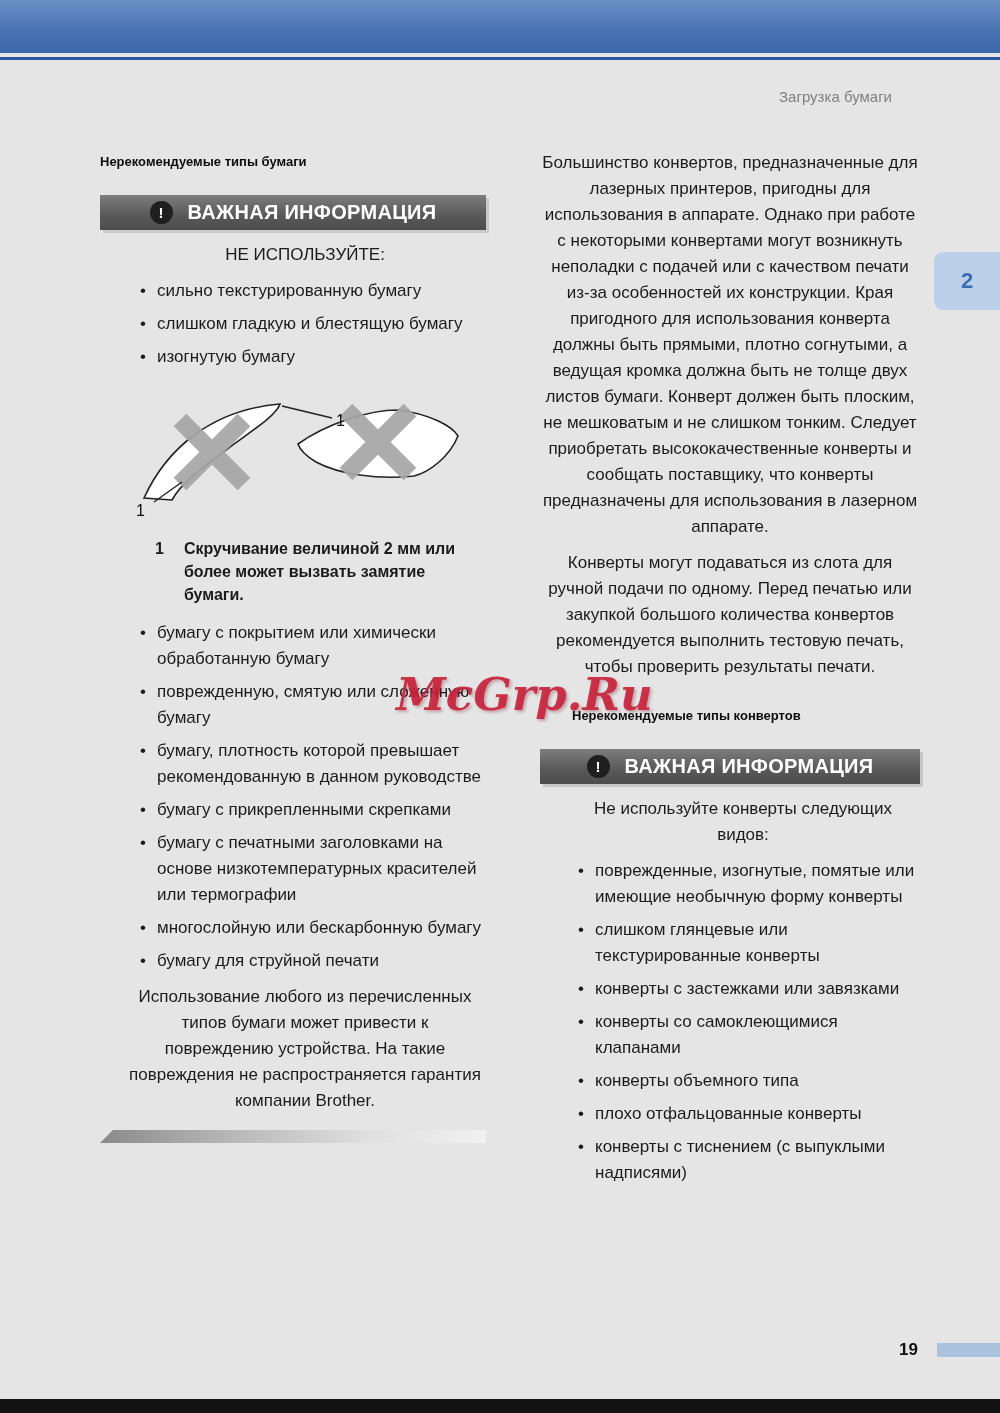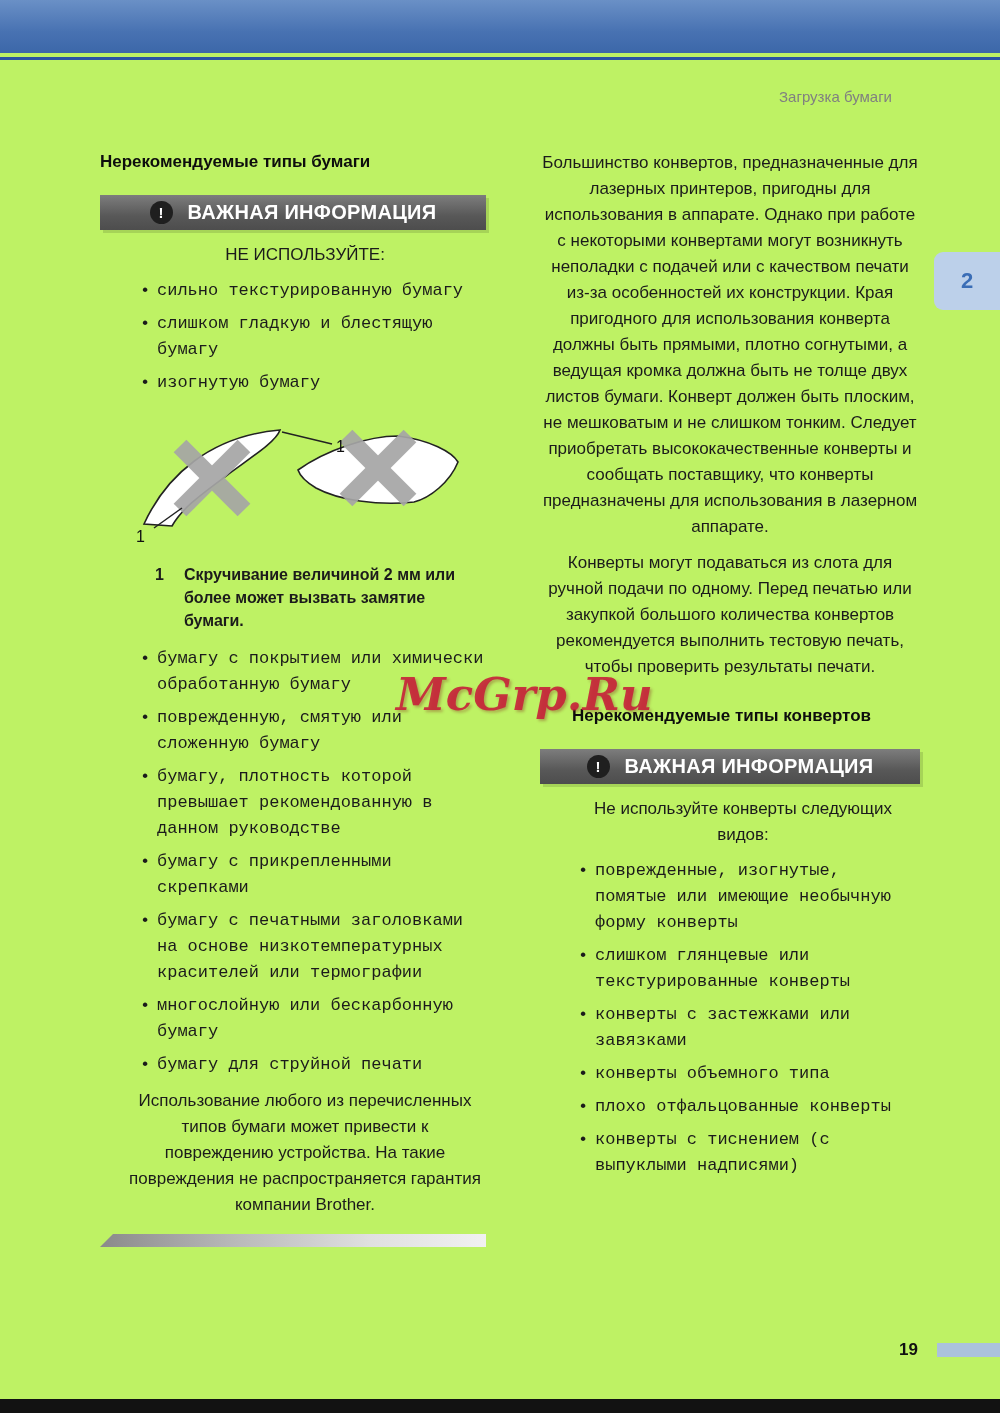--- a/index.html
+++ b/index.html
@@ -4,21 +4,21 @@
 <style>
   * { margin:0; padding:0; box-sizing:border-box; }
   html,body { background:#ffffff; }
   body {
     width:1000px; height:1413px;
     font-family:"Liberation Sans", sans-serif;
     color:#1b1b1b;
   }
   .page {
     position:relative; width:1000px; height:1413px;
-    background:#bef264; overflow:hidden;
+    background:#e5e5e5; overflow:hidden;
   }
 
   
   .top-bar {
     position:absolute; top:0; left:0; width:100%; height:53px;
     background:linear-gradient(180deg,#6a90c6 0%, #4872b2 60%, #3c67a9 100%);
   }
   .top-rule {
     position:absolute; top:57px; left:0; width:100%; height:3px;
     background:#2b55a3;
@@ -52,21 +52,21 @@
     position:absolute; bottom:0; left:0; width:100%; height:14px;
     background:#121212;
   }
 
   
   .col { position:absolute; top:150px; }
   .col-left  { left:100px; width:386px; }
   .col-right { left:540px; width:380px; }
 
   .section-heading {
-    font-size:17px; font-weight:bold; color:#0d0d0d;
+    font-size:13px; font-weight:bold; color:#0d0d0d;
     margin-bottom:21px; line-height:24px;
   }
   .section-heading.second { margin-top:24px;margin-left:32px; }
 
   .p { font-size:17px; line-height:26px; margin-bottom:10px;text-align:center; }
 
   
   .imp-bar {
     height:35px; width:100%;
     background:linear-gradient(180deg,#7d7d7d 0%, #585858 60%, #4d4d4d 100%);
@@ -76,21 +76,21 @@
     box-shadow:3px 3px 0 rgba(0,0,0,0.12);
   }
   .imp-icon {
     width:23px; height:23px; border-radius:50%;
     background:#1f1f1f; color:#ffffff;
     display:flex; align-items:center; justify-content:center;
     font-size:15px; font-weight:bold; flex:0 0 auto;
   }
   .imp-body { padding-left:26px; padding-right:2px; }
 
-  ul.bullets { list-style:none; margin:2px 0 10px 14px;font-family:Liberation Mono, monospace; }
+  ul.bullets { list-style:none; margin:2px 0 10px 14px; }
   ul.bullets li {
     position:relative; padding-left:17px;
     font-size:17px; line-height:26px; margin-bottom:7px;
   }
   ul.bullets li::before { content:"\2022"; position:absolute; left:0; }
 
   .figure { margin:8px 0 8px 4px; }
   .fig-caption {
     display:flex; gap:20px; font-weight:bold;
     font-size:16px; line-height:23px;
@@ -188,20 +188,21 @@
         <span>ВАЖНАЯ ИНФОРМАЦИЯ</span>
       </div>
 
       <div class="imp-body" style="padding-left:28px;">
         <p class="p">Не используйте конверты следующих видов:</p>
 
         <ul class="bullets" style="margin-left:10px;">
           <li>поврежденные, изогнутые, помятые или имеющие необычную форму конверты</li>
           <li>слишком глянцевые или текстурированные конверты</li>
           <li>конверты с застежками или завязками</li>
+          <li>конверты со самоклеющимися клапанами</li>
           <li>конверты объемного типа</li>
           <li>плохо отфальцованные конверты</li>
           <li>конверты с тиснением (с выпуклыми надписями)</li>
         </ul>
       </div>
     </div>
   </div>
 
   <div class="watermark">McGrp.Ru</div>
 

